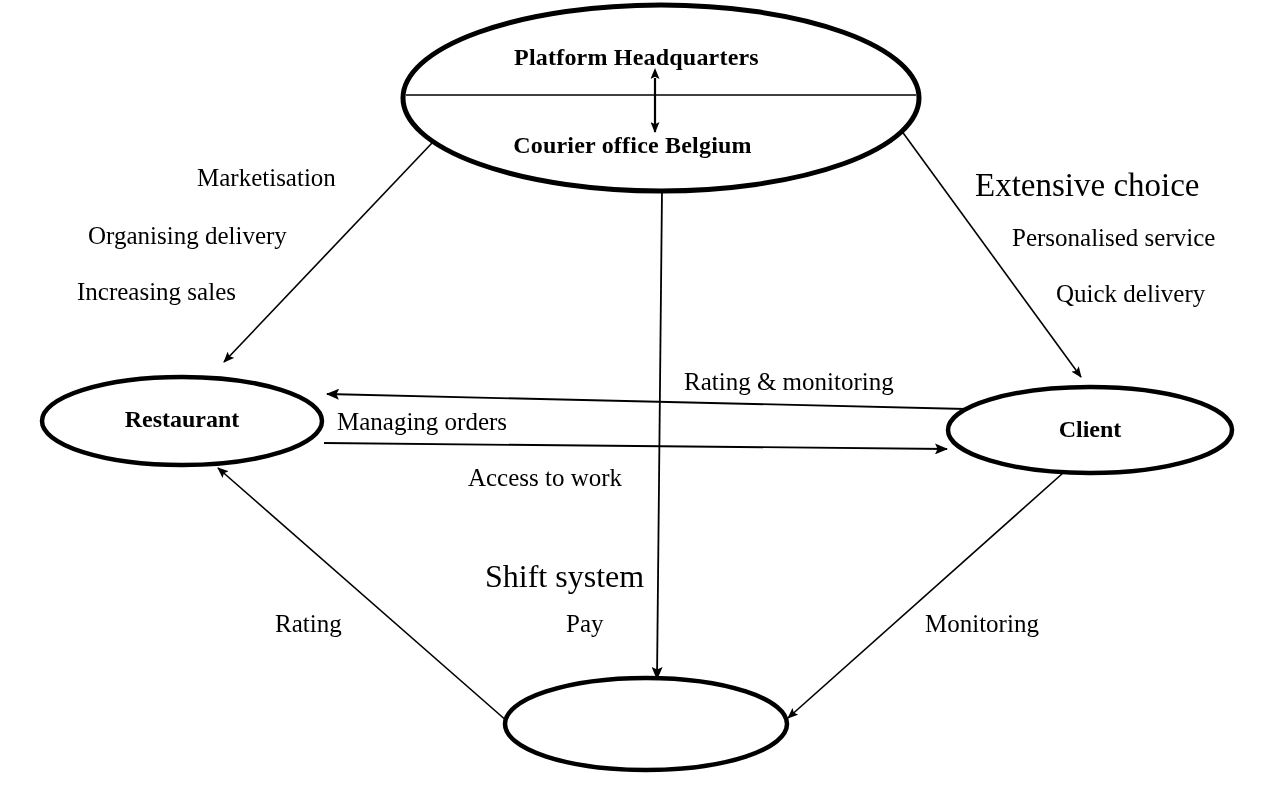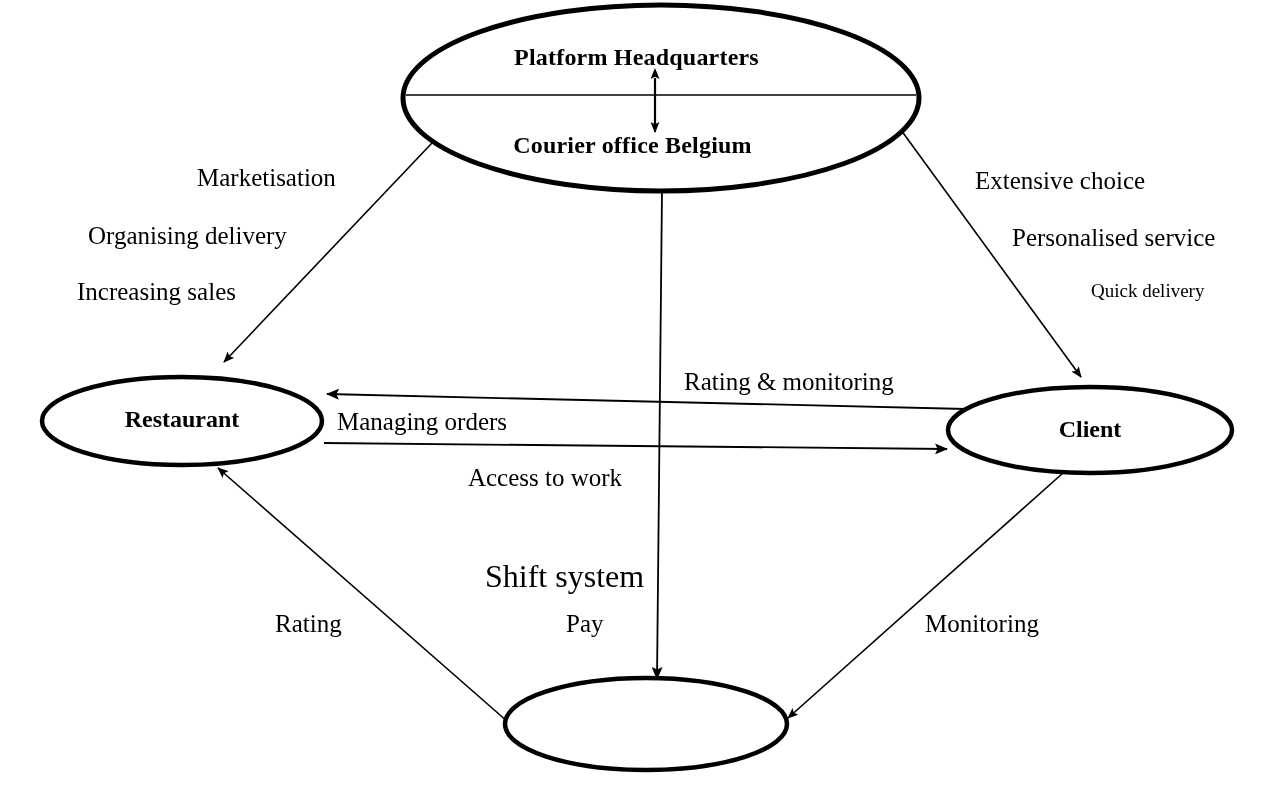--- a/index.html
+++ b/index.html
@@ -97,25 +97,25 @@
 
   <div class="node-label" style="left:948px; top:416px; width:284px; font-size:24px;">Client</div>
 
 
   <div class="edge-label" style="left:197px; top:164px; font-size:25px;">Marketisation</div>
 
   <div class="edge-label" style="left:88px; top:222px; font-size:25px;">Organising delivery</div>
 
   <div class="edge-label" style="left:77px; top:278px; font-size:25px;">Increasing sales</div>
 
-  <div class="edge-label" style="left:975px; top:167px; font-size:25px;">Extensive choice</div>
+  <div class="edge-label" style="left:975px; top:167px; font-size:33px;">Extensive choice</div>
 
   <div class="edge-label" style="left:1012px; top:224px; font-size:25px;">Personalised service</div>
 
-  <div class="edge-label" style="left:1056px; top:280px; font-size:19px;margin-left:35px;">Quick delivery</div>
+  <div class="edge-label" style="left:1056px; top:280px; font-size:25px;">Quick delivery</div>
 
   <div class="edge-label" style="left:684px; top:368px; font-size:25px;">Rating &amp; monitoring</div>
 
   <div class="edge-label" style="left:337px; top:408px; font-size:25px;">Managing orders</div>
 
   <div class="edge-label two-line" style="left:455px; top:464px; width:180px; font-size:25px;">Access to work</div>
 
   <div class="edge-label" style="left:485px; top:558px; font-size:32px;">Shift system</div>
 
   <div class="edge-label" style="left:566px; top:610px; font-size:25px;">Pay</div>

